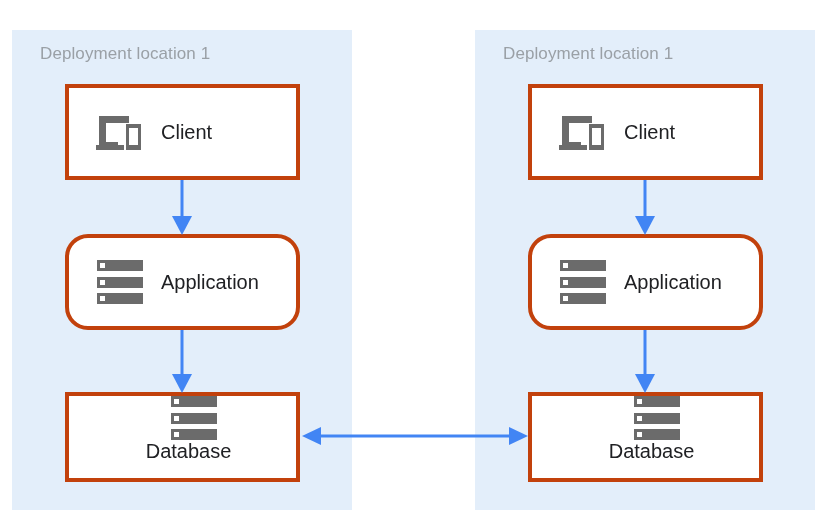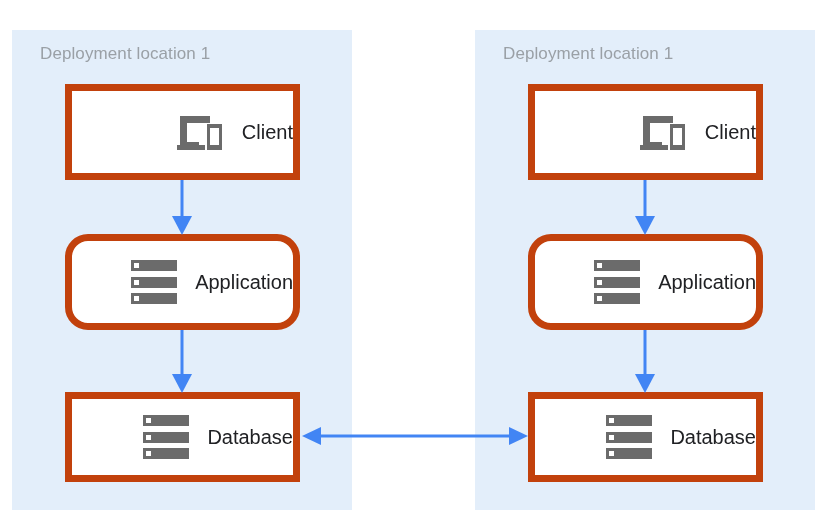--- a/index.html
+++ b/index.html
@@ -42,30 +42,30 @@
     white-space: nowrap;
     letter-spacing: 0.1px;
   }
 
   
   .node {
     position: absolute;
     left: 53px;
     width: 235px;
     background: #ffffff;
-    border: 7px solid #c2410c;
+    border: 4px solid #c2410c;
     box-sizing: border-box;
     display: flex;
     flex-direction: row;
     align-items: center;
-    justify-content: flex-end;
+    justify-content: flex-start;
   }
   .node-client { top: 54px;  height: 96px; }
   .node-app    { top: 204px; height: 96px; border-radius: 23px; }
-  .node-db     { top: 362px; height: 90px; }
+  .node-db     { top: 362px; height: 90px; flex-direction: column; }
 
   .node-icon {
     width: 58px;
     margin-left: 22px;
     flex: 0 0 auto;
     display: flex;
     align-items: center;
     justify-content: center;
   }
   .node-label {

